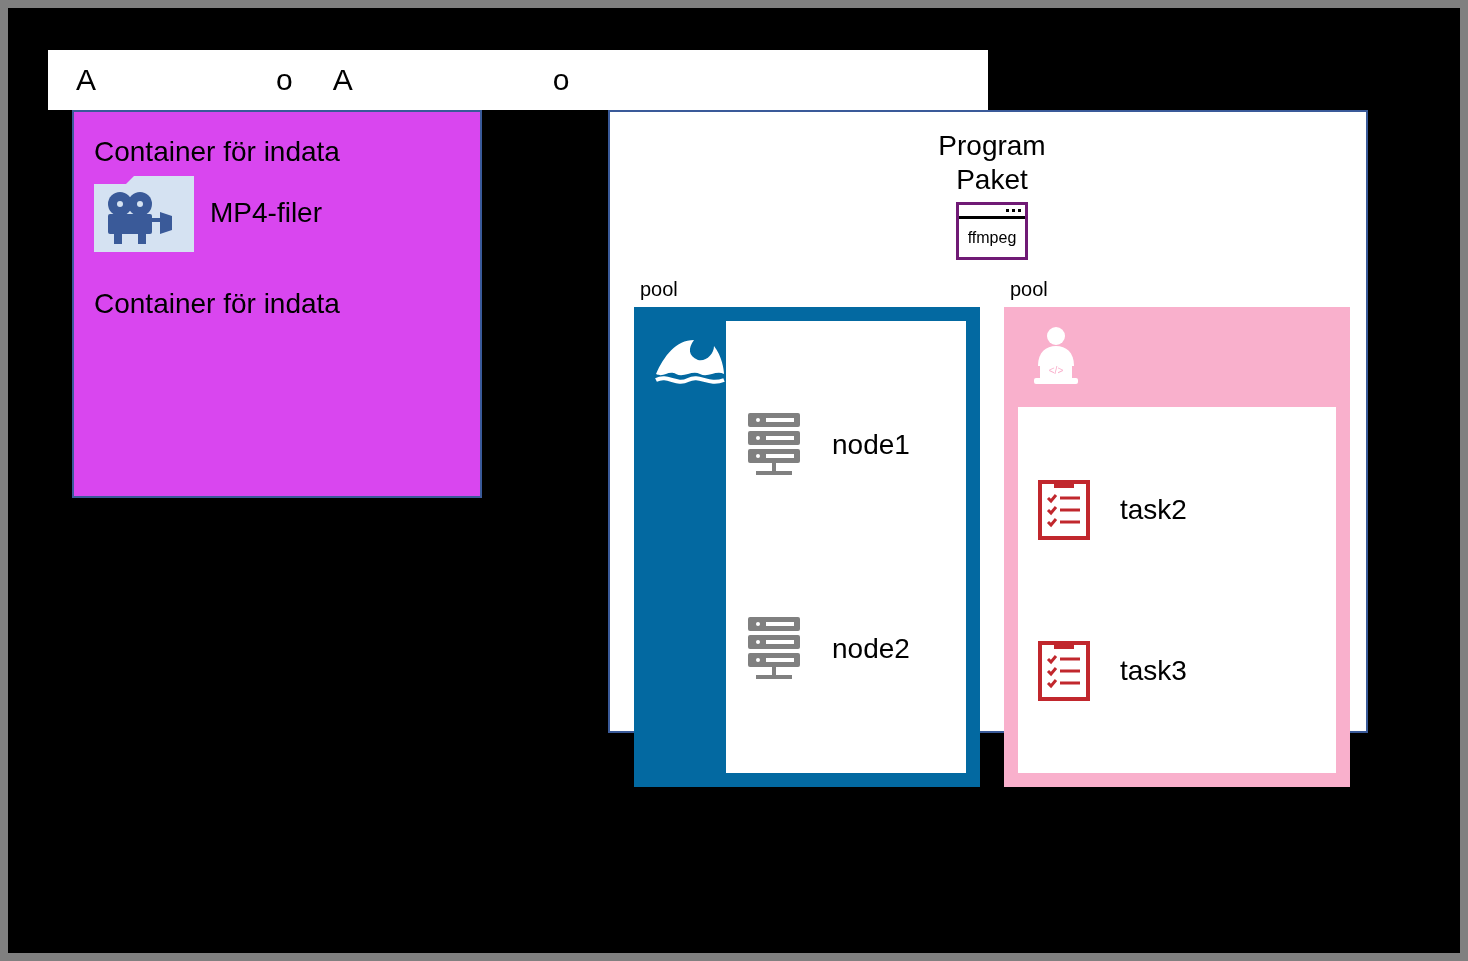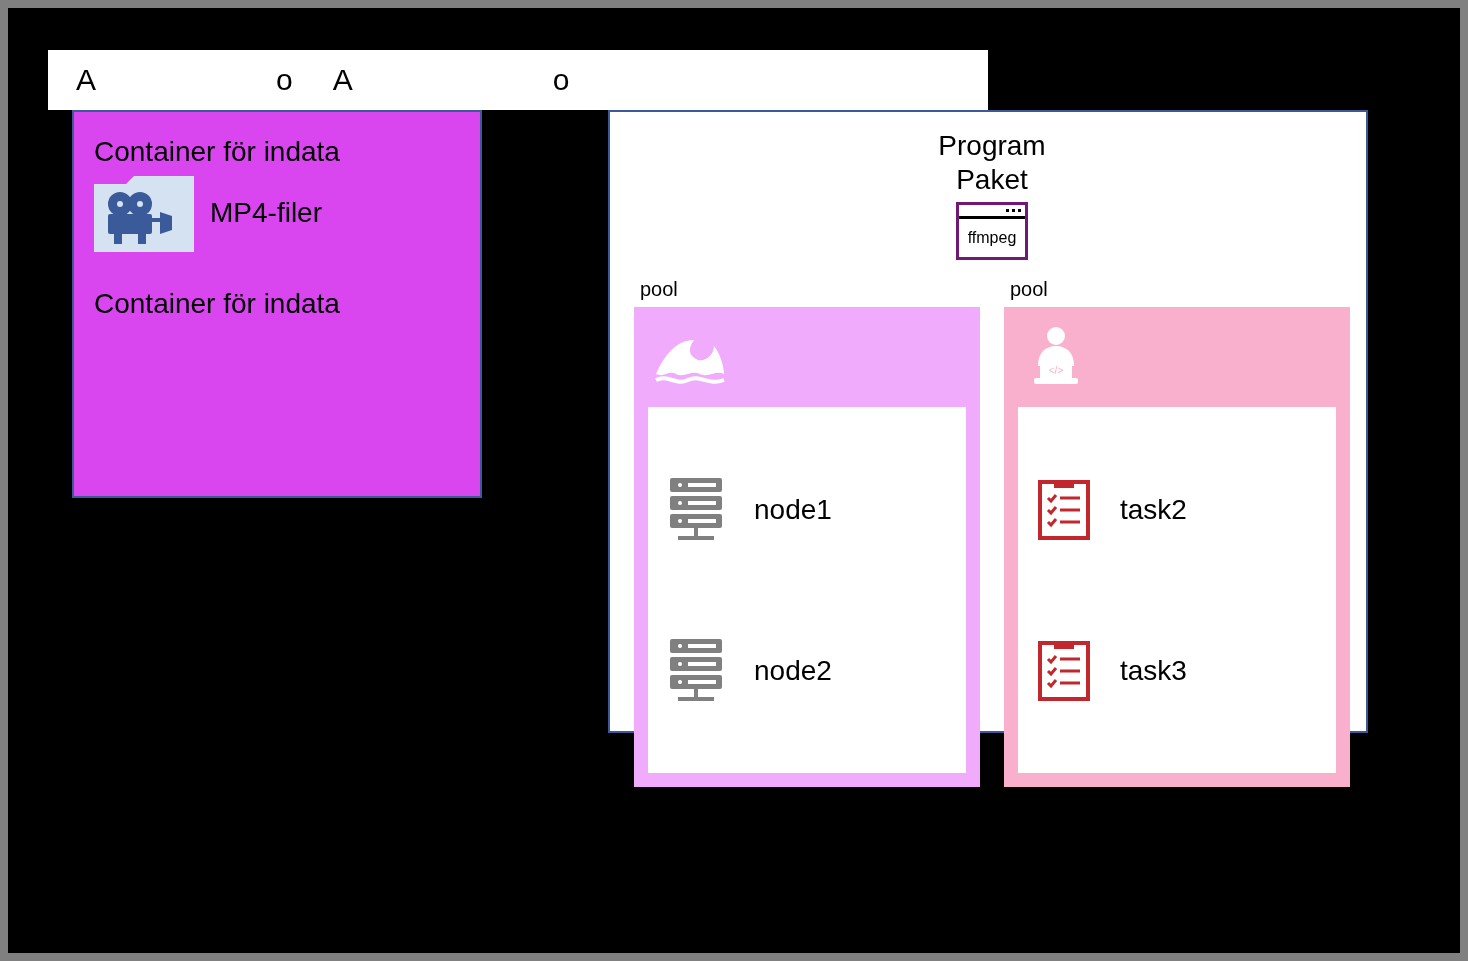--- a/index.html
+++ b/index.html
@@ -119,25 +119,25 @@
     flex: 1;
     display: flex;
     flex-direction: column;
   }
   .col-title {
     font-size: 20px;
     margin-bottom: 6px;
     margin-left: 6px;
   }
   .pool-box {
-    background: #f0abfc;
+    background: #0369a1;
     padding: 14px;
     height: 480px;
     display: flex;
-    flex-direction: column;
+    flex-direction: row;
   }
   .jobb-box {
     background: #f9b0cc;
     padding: 14px;
     height: 480px;
     display: flex;
     flex-direction: column;
   }
   .top-icon {
     height: 68px;

